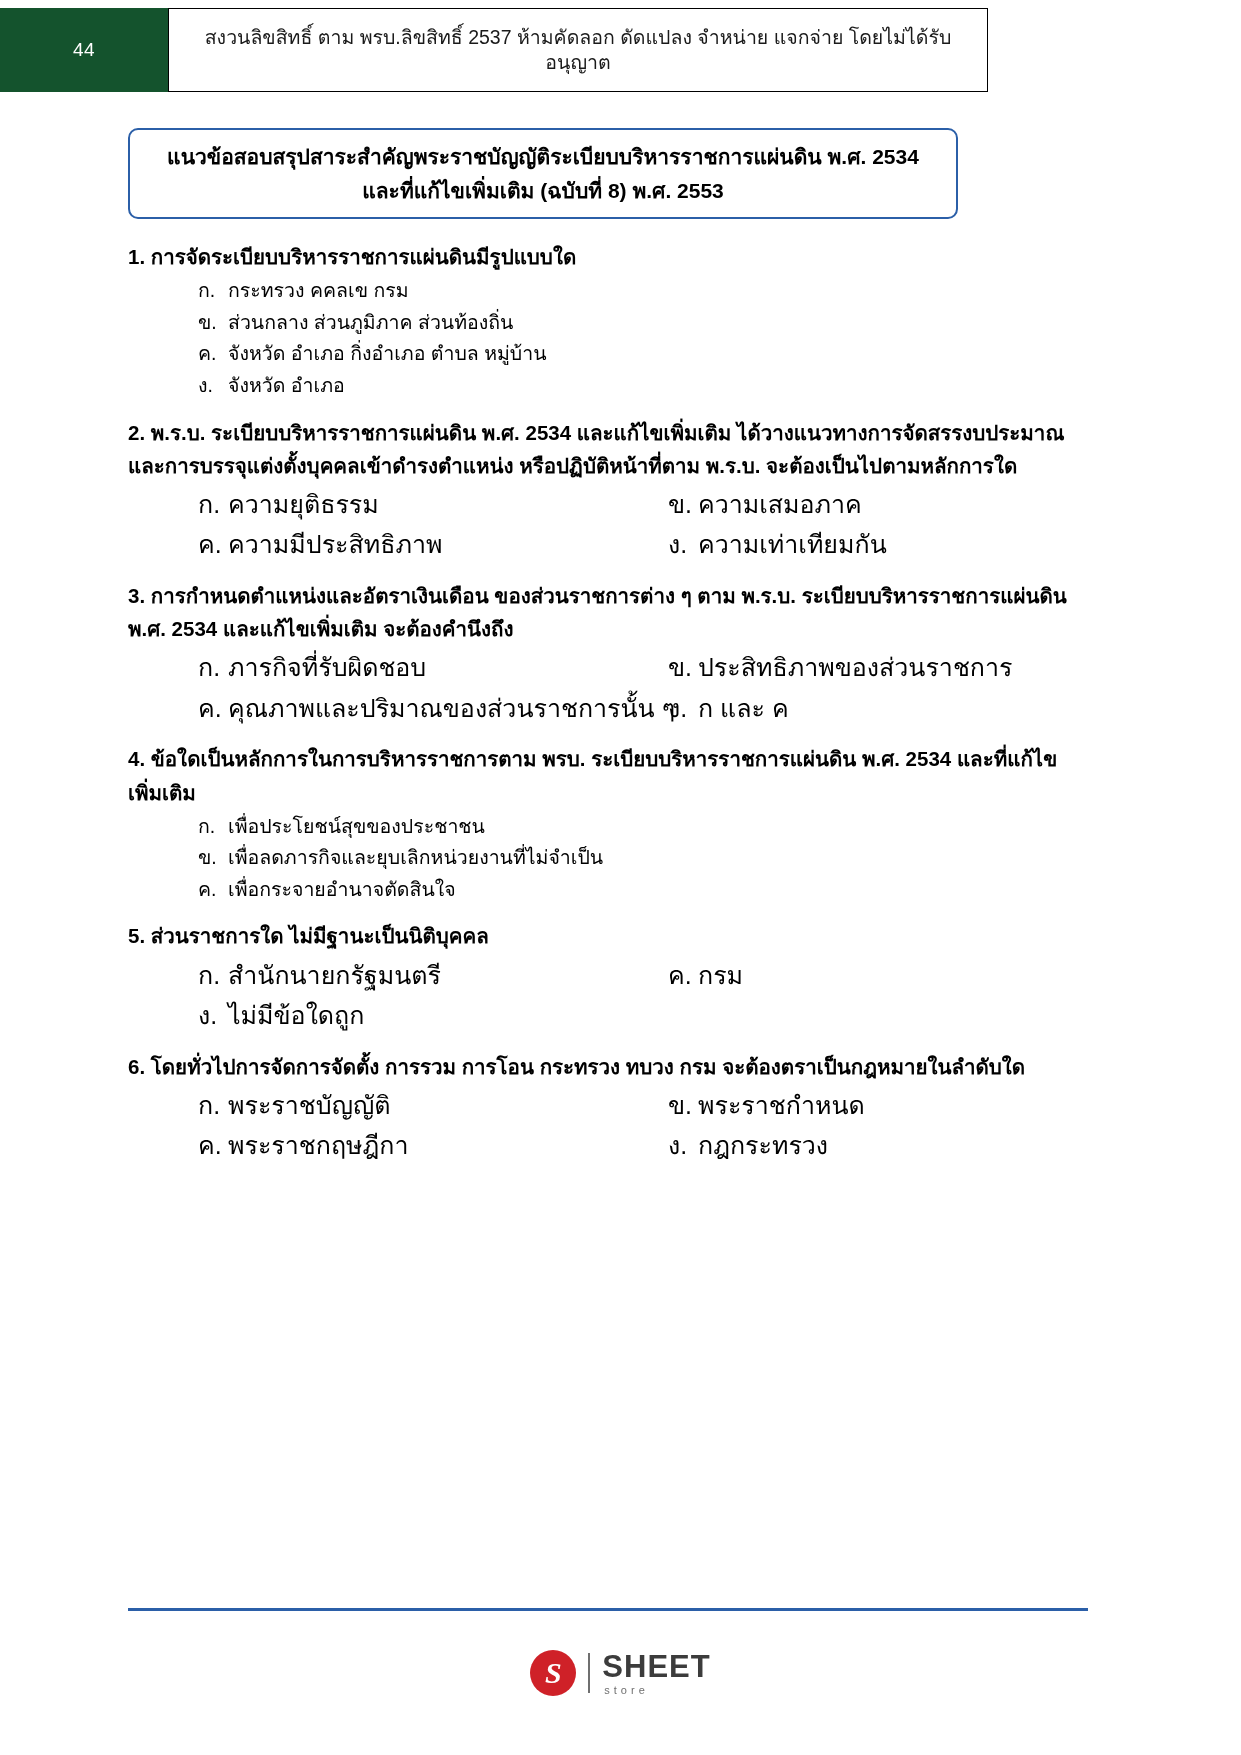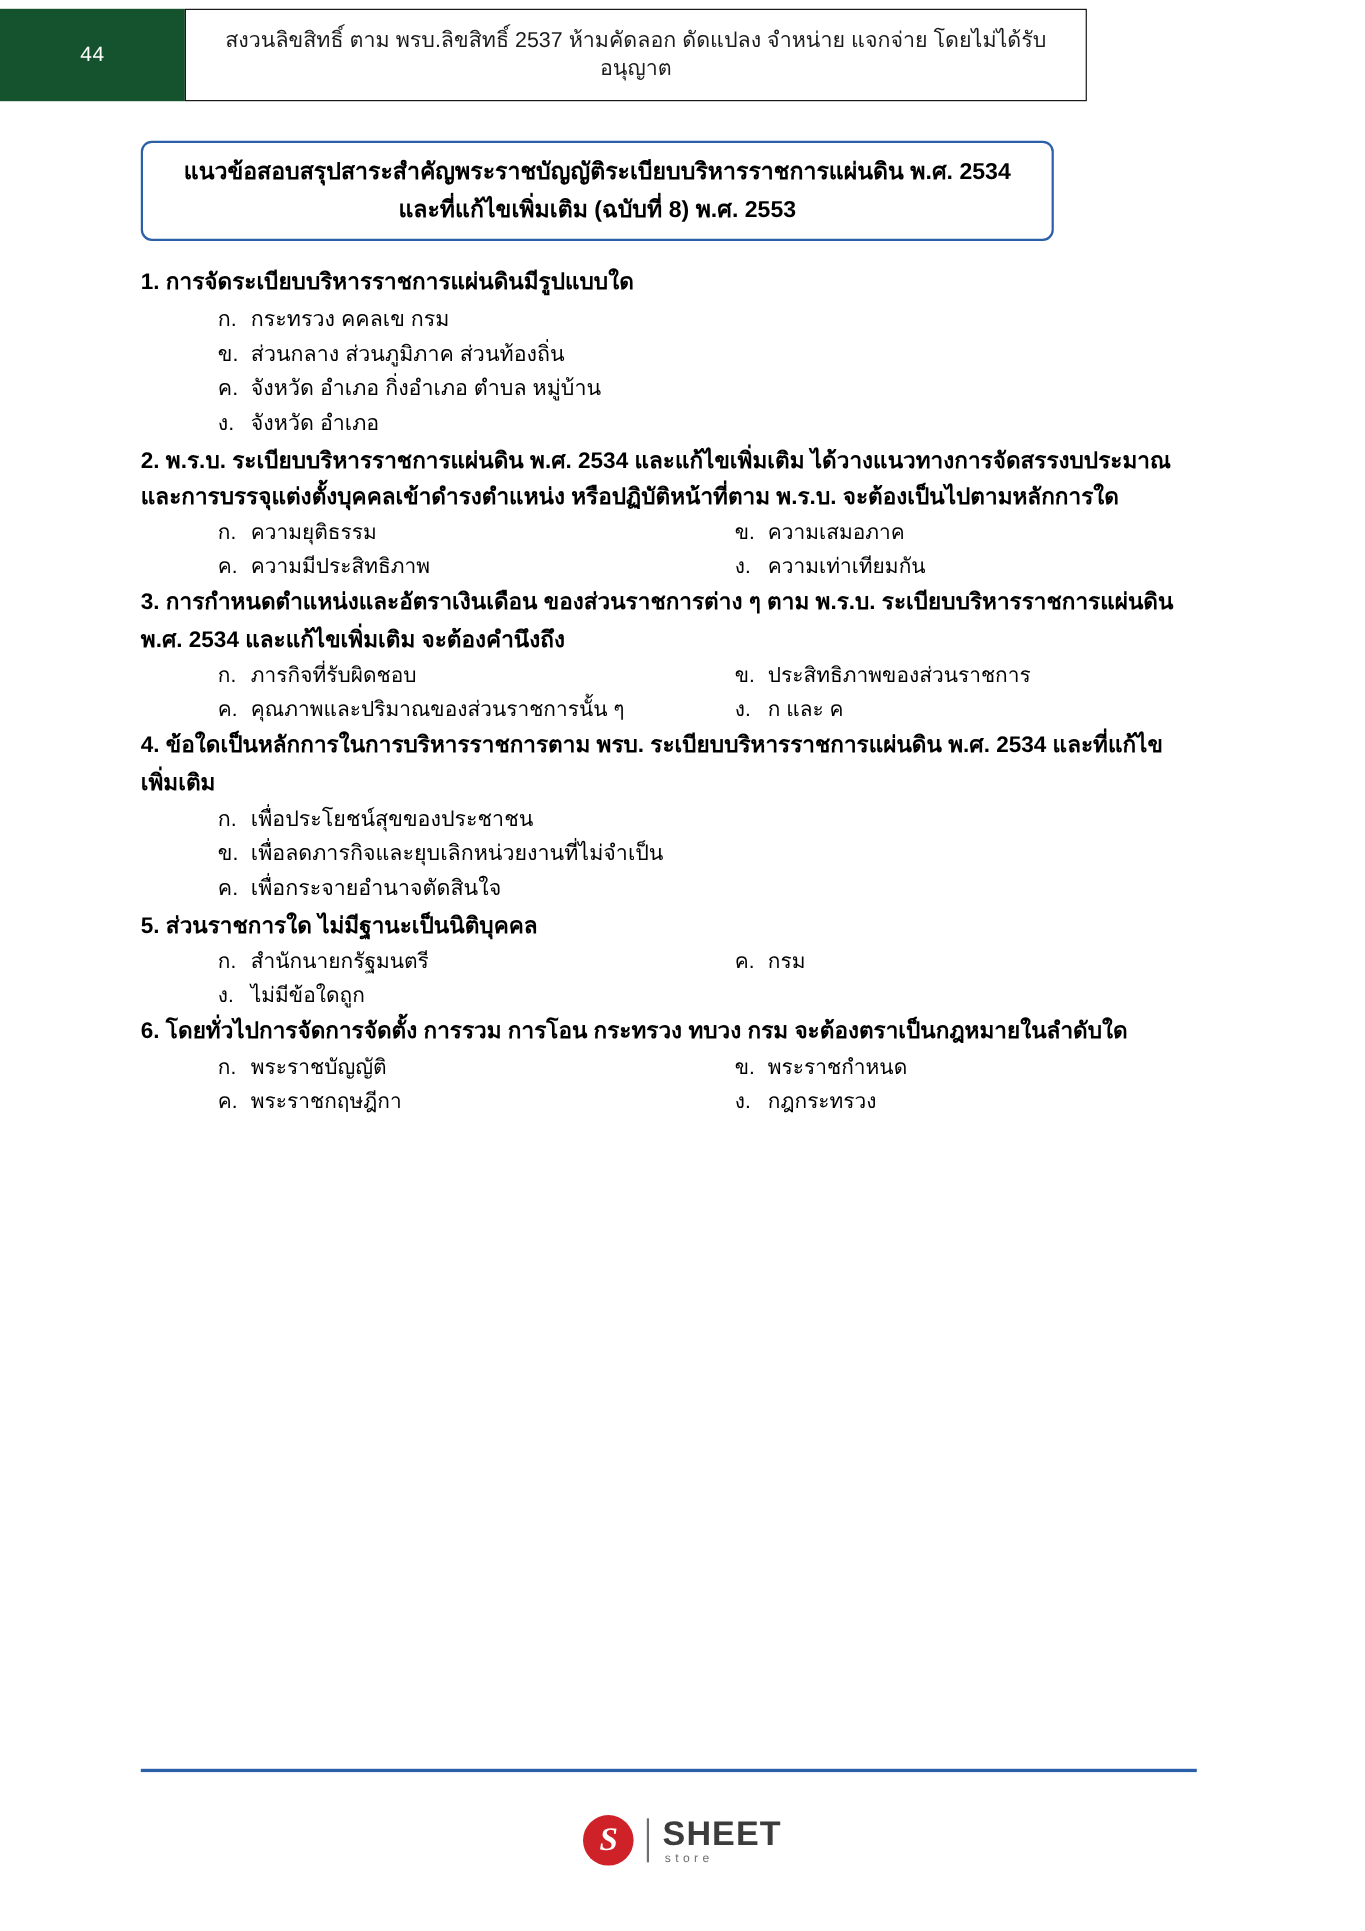--- a/index.html
+++ b/index.html
@@ -96,20 +96,21 @@
   .content {
     position: absolute;
     left: 128px;
     top: 240px;
     width: 960px;
   }
   .question {
     font-size: 20.5px;
     font-weight: bold;
     line-height: 1.62;
+    margin-top: 14px;
     margin-bottom: 2px;
     color: #000000;
   }
   .question:first-child { margin-top: 0; }
 
   .choices-stacked {
     margin: 0;
     padding: 0;
   }
   .choice-line {
@@ -123,21 +124,21 @@
     display: inline-block;
     width: 30px;
   }
 
   .choices-grid {
     display: grid;
     grid-template-columns: 470px 1fr;
     padding-left: 70px;
   }
   .choices-grid .cell {
-    font-size: 19px;
+    font-size: 25px;
     line-height: 1.62;
     color: #000000;
     white-space: nowrap;
   }
   .choices-grid .cell .choice-letter {
     display: inline-block;
     width: 30px;
   }
 
   

